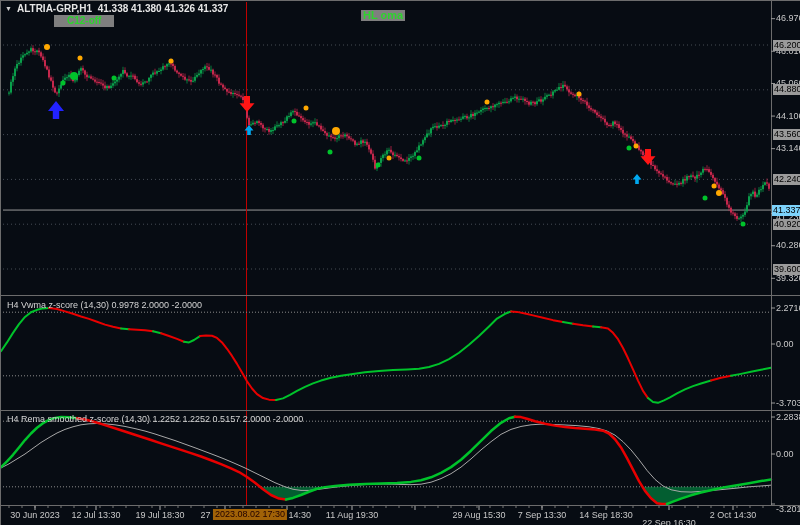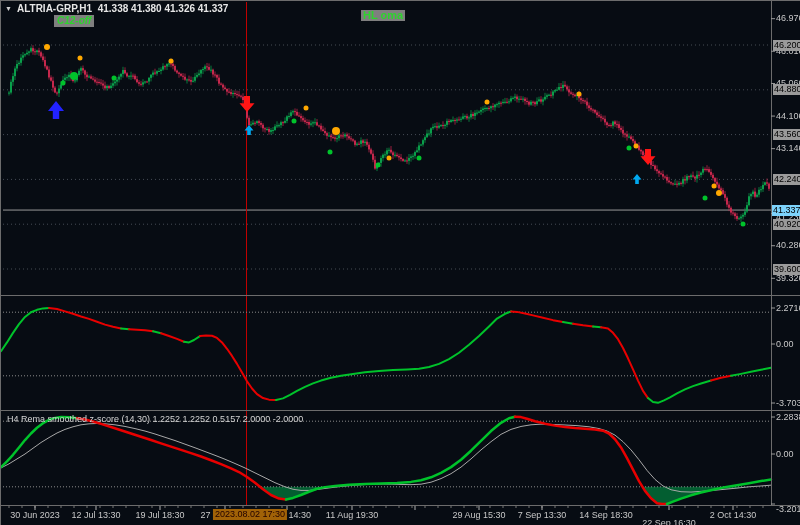--- a/index.html
+++ b/index.html
@@ -3,21 +3,21 @@
 <meta charset="utf-8">
 <style>
   html,body{margin:0;padding:0;background:#000;}
   #root{position:relative;width:800px;height:525px;background:#070c13;overflow:hidden;
         font-family:"Liberation Sans",sans-serif;border-top:1px solid #6c6c6c;border-left:1px solid #6c6c6c;box-sizing:border-box;}
   #chart-svg{position:absolute;left:0;top:0;}
   .ovl{position:absolute;white-space:nowrap;}
   #title-bar{left:4px;top:2px;color:#e6e6e6;font-size:10px;font-weight:bold;}
   #title-bar .dd{display:inline-block;color:#cfcfcf;font-size:7px;margin-right:5px;vertical-align:1px;cursor:pointer;}
   .chip{background:#7f7f7f;color:#2ed32e;font-weight:bold;cursor:pointer;}
-  #c12-btn{left:53px;top:14px;font-size:10px;padding:0 3px;line-height:12px;font-style:italic;}
+  #c12-btn{left:53px;top:14px;font-size:10px;padding:0 13px;line-height:12px;}
   #hl-btn{left:347px;top:9px;font-size:11px;padding:0 2px;line-height:11px;margin-left:13px;}
   .ind-label{color:#d4d4d4;font-size:9px;}
   #vwma-label{left:6px;top:299px;}
   #rema-label{left:6px;top:413px;}
   .ax-txt{position:absolute;color:#c8c8c8;font-size:9px;line-height:11px;}
   .ax-badge{position:absolute;background:#9a9a9a;color:#000;font-size:9px;line-height:11px;padding:0 1px;min-width:27px;}
   .ax-badge.white{background:#7dd3fc;}
   .t-lbl{position:absolute;color:#c8c8c8;font-size:9px;line-height:11px;transform:translateX(-50%);}
   #time-badge{position:absolute;background:#a16207;color:#210000;font-size:9px;line-height:11px;padding:0 2px;transform:translateX(-50%);}
   #price-axis{position:absolute;left:770px;top:0;width:30px;height:504px;cursor:ns-resize;}
@@ -1040,20 +1040,21 @@
       <line x1="732" y1="505" x2="732" y2="509" stroke="#b0b0b0"></line>
     </svg>
 
   <div id="title-bar" class="ovl">
     <span class="dd">▼</span><span>ALTRIA-GRP,H1</span>&nbsp;&nbsp;<span>41.338 41.380 41.326 41.337</span>
   </div>
 
   <div id="c12-btn" class="ovl chip">C12-off</div>
   <div id="hl-btn" class="ovl chip">HL oma</div>
 
+  <div id="vwma-label" class="ovl ind-label">H4 Vwma z-score (14,30) 0.9978 2.0000 -2.0000</div>
   <div id="rema-label" class="ovl ind-label">H4 Rema smoothed z-score (14,30) 1.2252 1.2252 0.5157 2.0000 -2.0000</div>
 
   <div id="price-axis"></div>
   <div id="time-axis"></div>
 <div class="ax-txt" style="left: 775px; top: 12.1626px;">46.976</div>
     <div class="ax-txt" style="left: 775px; top: 44.745px;">46.016</div>
     <div class="ax-txt" style="left: 775px; top: 76.988px;">45.066</div>
     <div class="ax-txt" style="left: 775px; top: 109.57px;">44.106</div>
     <div class="ax-txt" style="left: 775px; top: 142.153px;">43.146</div>
     <div class="ax-txt" style="left: 775px; top: 210.5px;">41.236</div>

